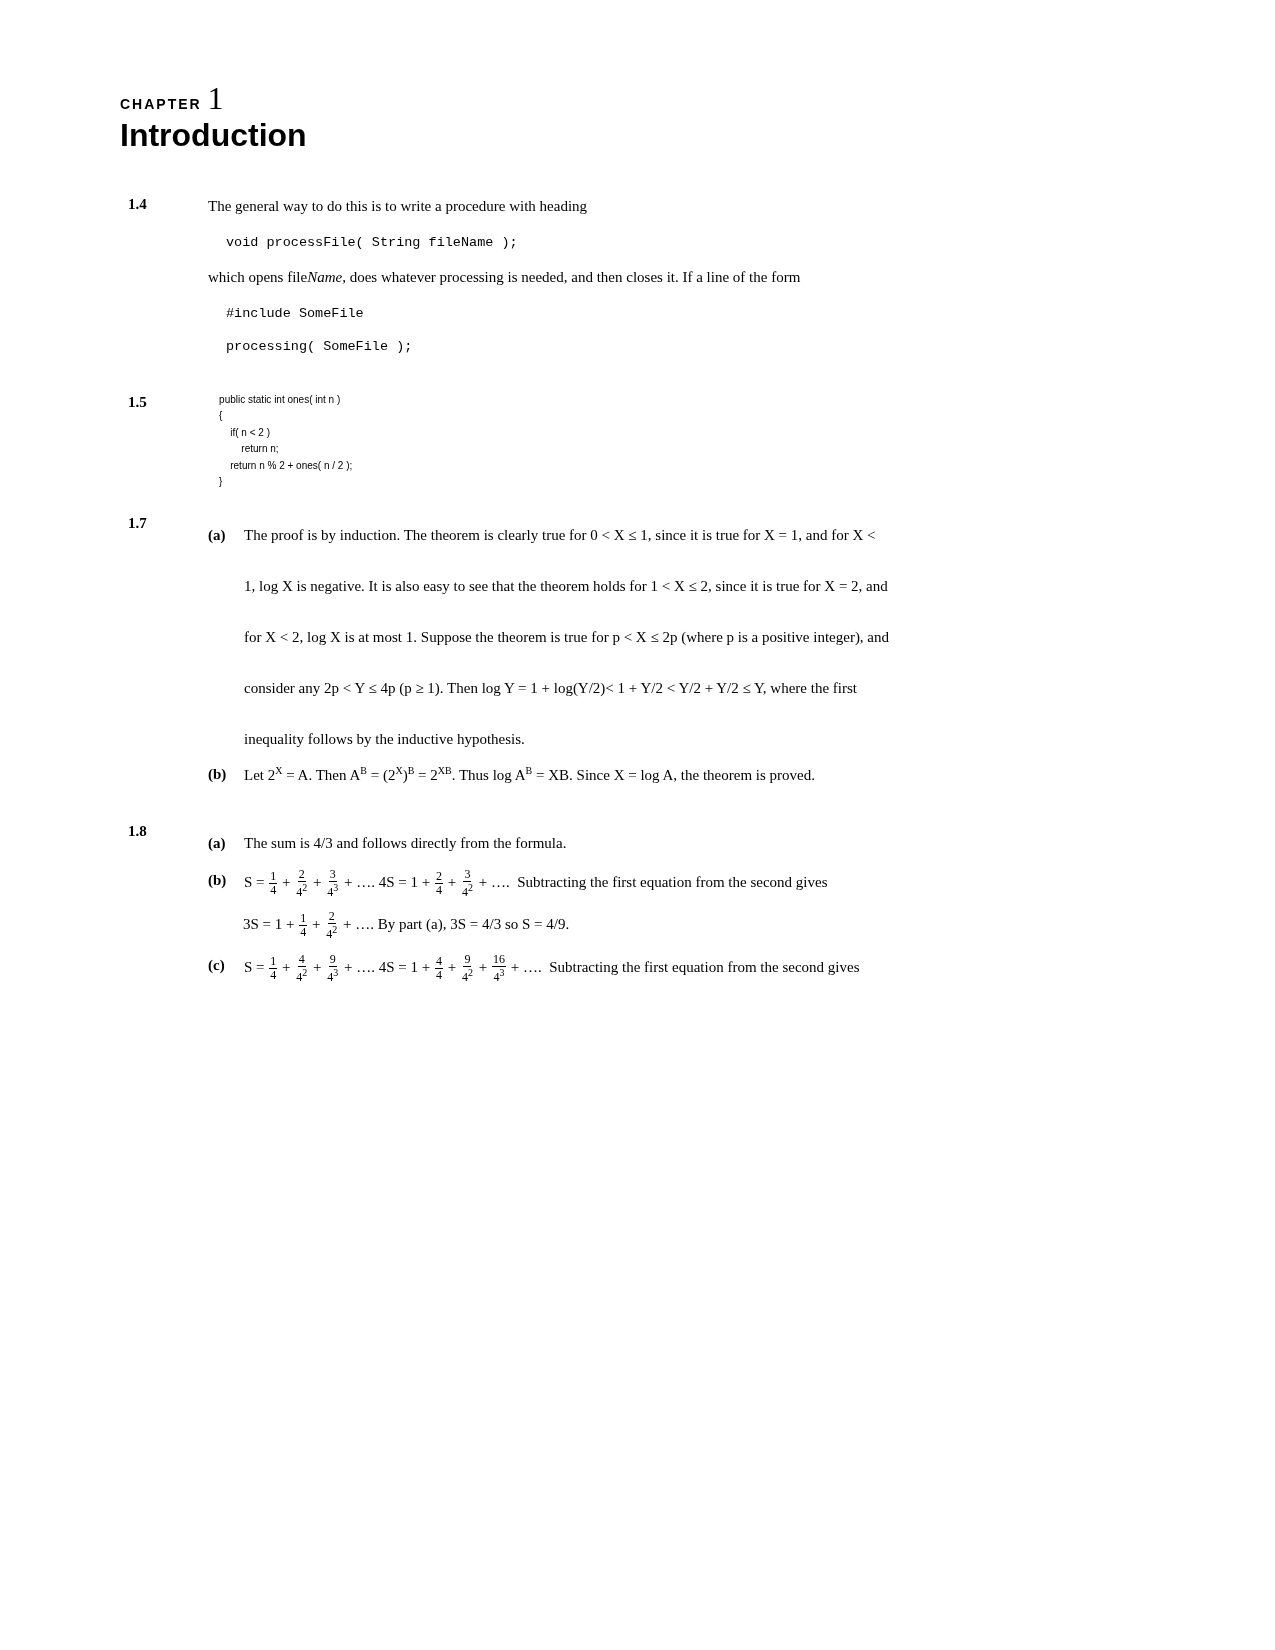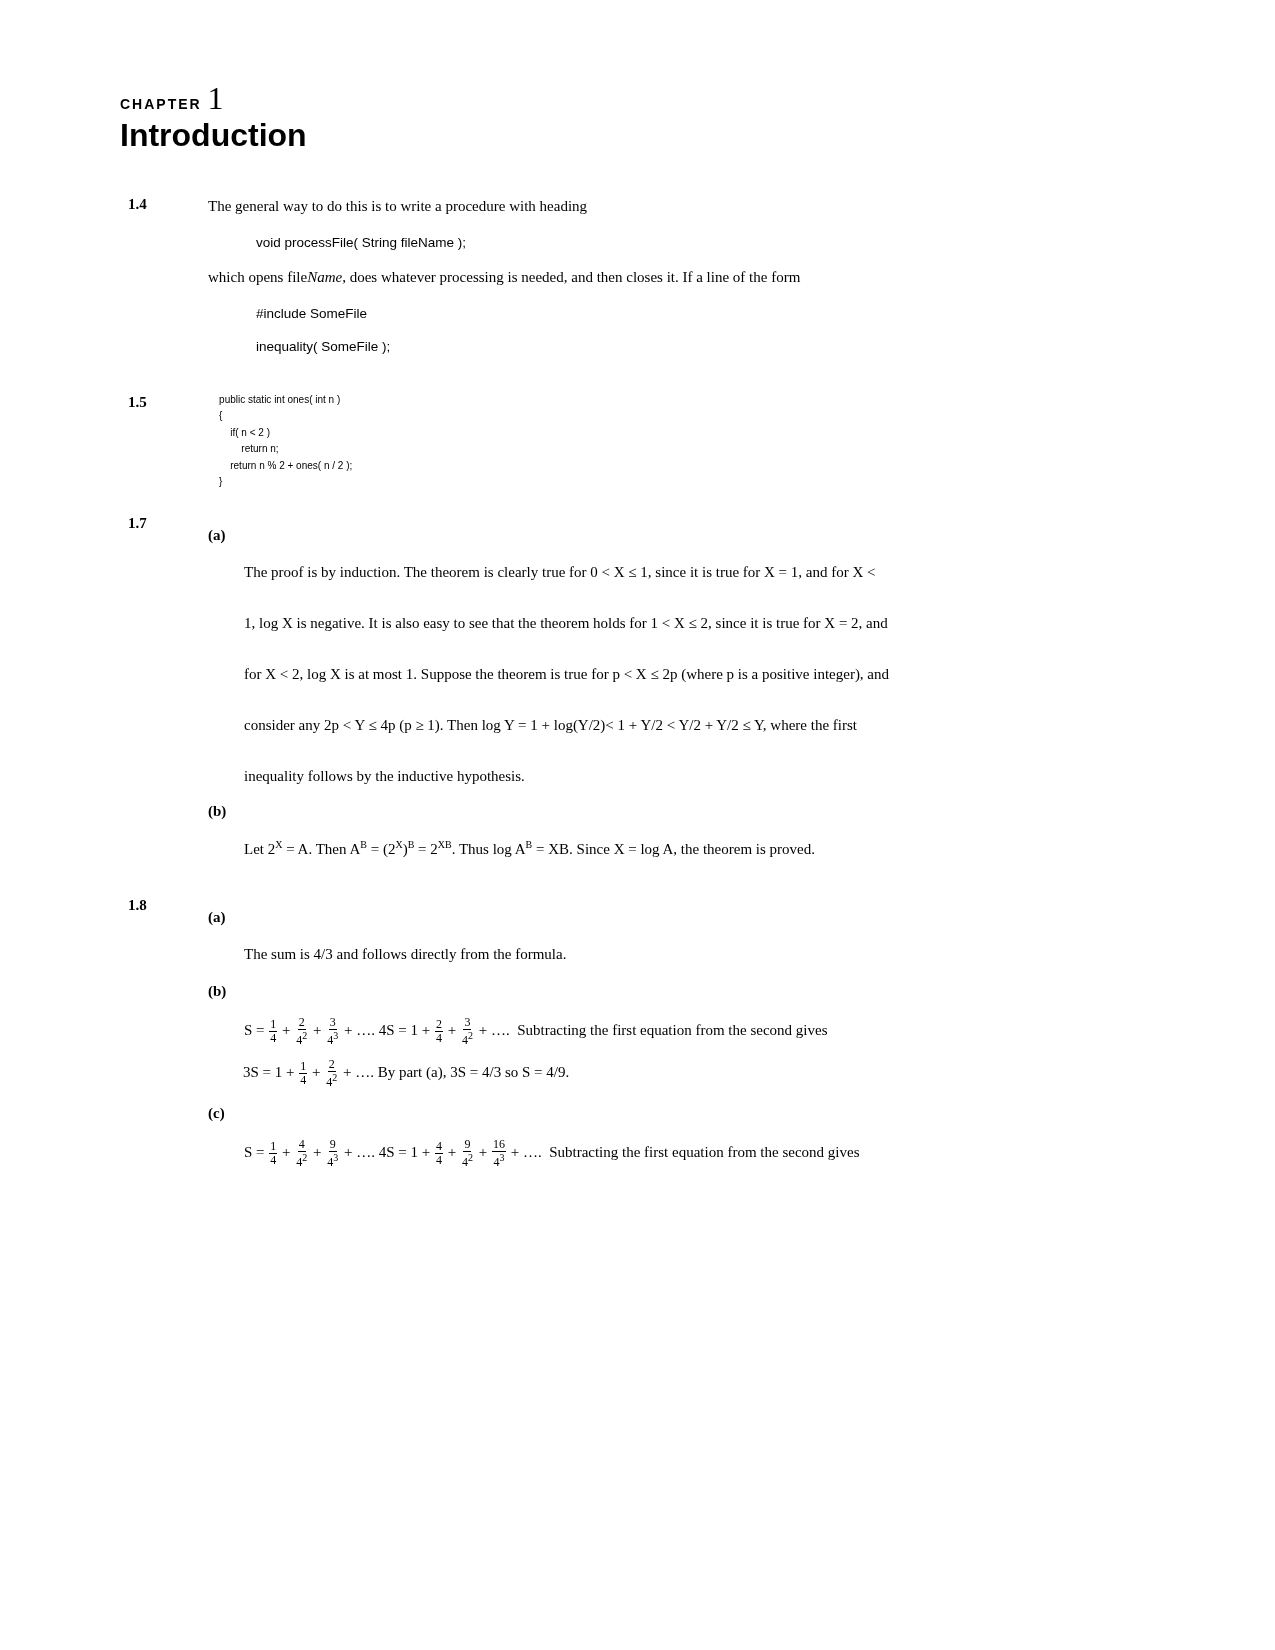--- a/index.html
+++ b/index.html
@@ -55,23 +55,23 @@
       margin-left: 8px;
     }
 
     .problem-content {
       flex: 1;
       font-size: 15px;
       line-height: 1.6;
     }
 
     .code-block {
-      font-family: Liberation Sans, sans-serif;
+      font-family: Liberation Mono, monospace;
       font-size: 13.5px;
-      margin: 12px 0 12px 48px;
+      margin: 12px 0 12px 18px;
       line-height: 1.6;
     }
 
     .bold-label {
       font-weight: bold;
     }
 
     .problem-content p {
       margin-bottom: 10px;
       line-height: 1.7;
@@ -92,21 +92,20 @@
 
     .sub-label {
       font-weight: bold;
       margin-right: 8px;
       min-width: 28px;
       flex-shrink: 0;
     }
 
     .sub-content {
       flex: 1;
-      margin-top: 37px;
     }
 
     .fraction {
       display: inline-flex;
       flex-direction: column;
       align-items: center;
       vertical-align: middle;
       font-size: 12px;
       line-height: 1.1;
       margin: 0 1px;
@@ -146,21 +145,21 @@
 
 <div class="problem">
   <div class="problem-number">1.4</div>
   <div class="problem-content">
     <p>The general way to do this is to write a procedure with heading</p>
     <div class="code-block">void processFile( String fileName );</div>
     <p>
       which opens file<span class="italic-text">Name</span>, does whatever processing is needed, and then closes it. If a line of the form
     </p>
     <div class="code-block">#include SomeFile</div>
-    <div class="code-block">inequality( SomeFile );</div>
+    <div class="code-block">processing( SomeFile );</div>
   </div>
 </div>
 
 <div class="problem">
   <div class="problem-number">1.5</div>
   <div class="problem-content problem-1-5-content">
     <pre style="font-family: Liberation Sans, sans-serif; font-size: 10px; line-height: 1.65; white-space: pre; background: none; border: none;">    public static int ones( int n )
     {
         if( n &lt; 2 )
             return n;

